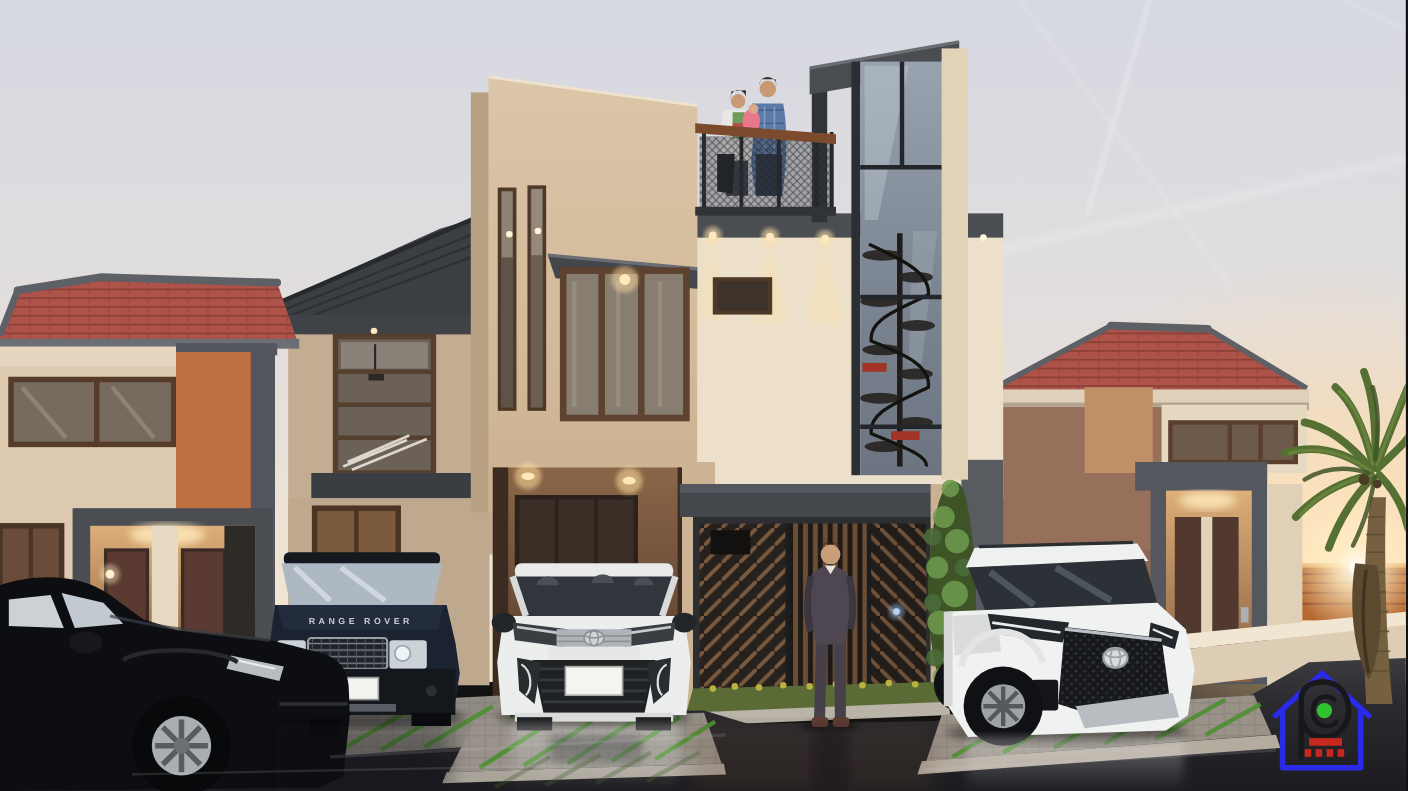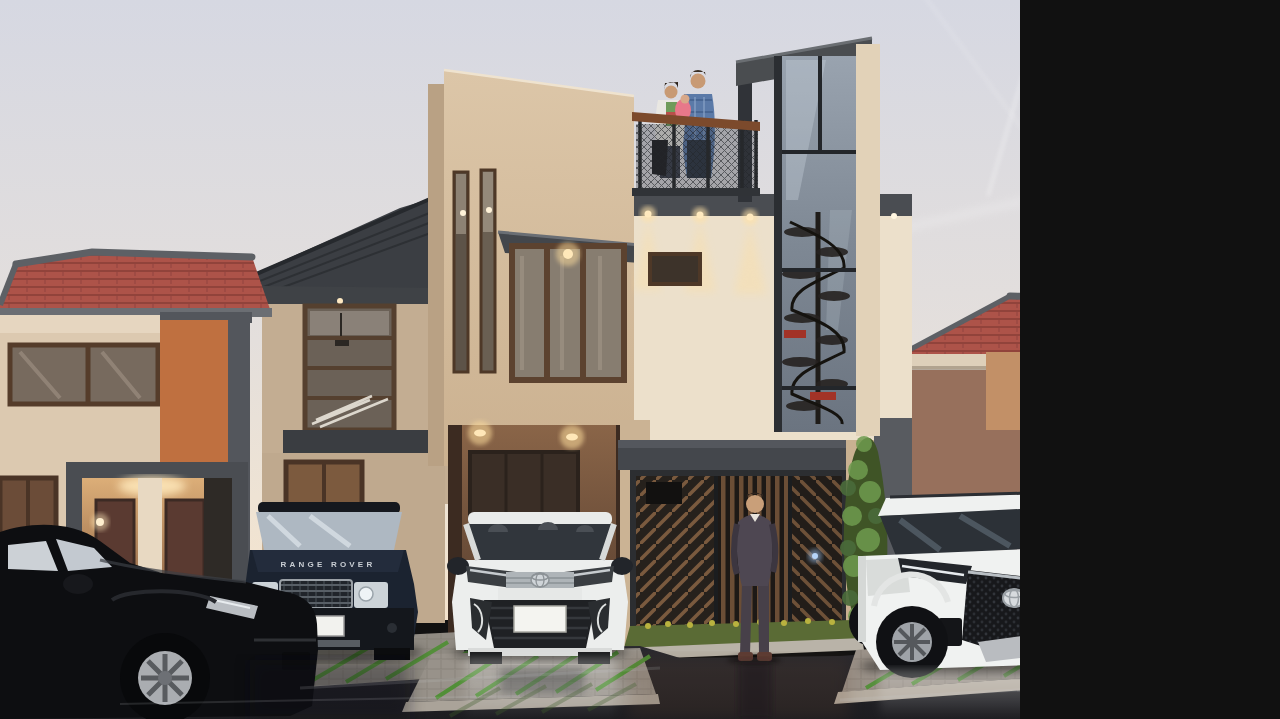--- a/index.html
+++ b/index.html
@@ -1,16 +1,16 @@
 <!DOCTYPE html>
 <html><head>
 <meta charset="utf-8">
 <style>
   html,body{margin:0;padding:0;background:#111;}
-  #canvas{position:relative;width:1020px;height:719px;overflow:hidden;
+  #canvas{position:relative;width:1278px;height:719px;overflow:hidden;
           font-family:"Liberation Sans", sans-serif;}
   svg{display:block}
 </style>
 </head>
 <body>
 
 <div id="canvas">
 <svg width="1280" height="719" viewBox="0 0 1280 719" xmlns="http://www.w3.org/2000/svg">
 <defs>
   <linearGradient id="skyG" x1="0" y1="0" x2="0" y2="1">

